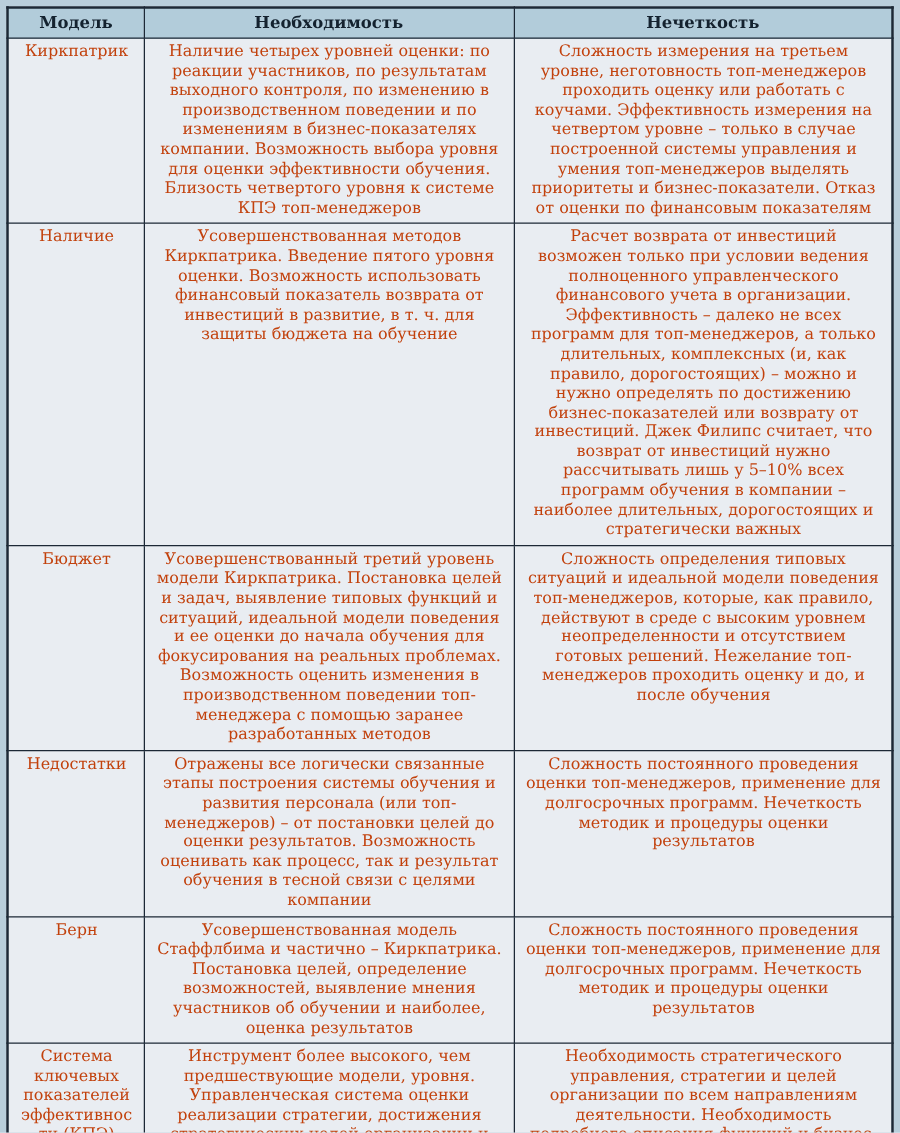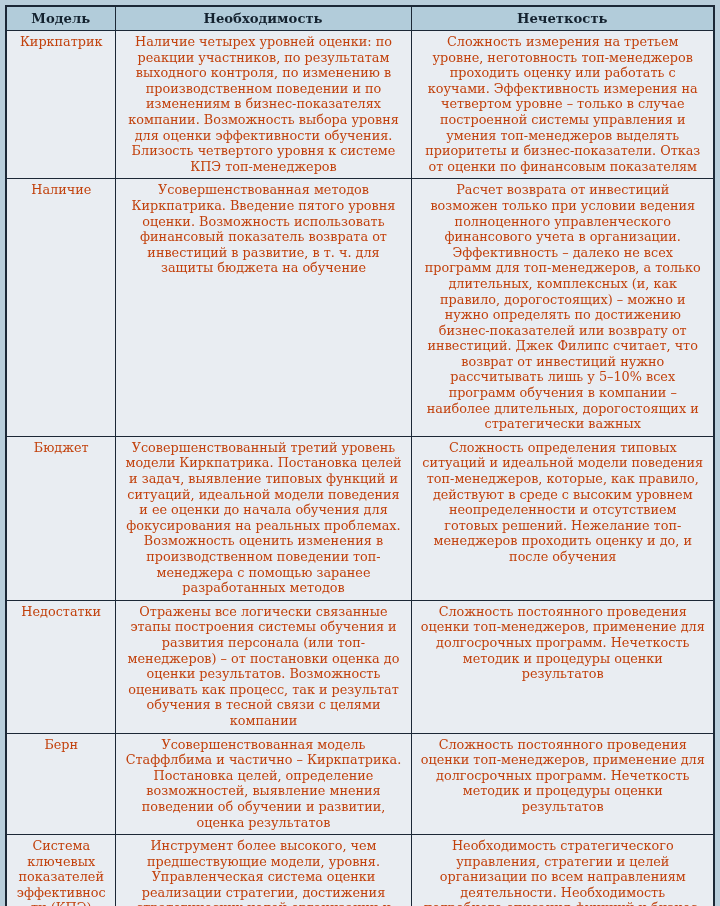--- a/index.html
+++ b/index.html
@@ -76,26 +76,26 @@
           <td>Усовершенствованная методов Киркпатрика. Введение пятого уровня оценки. Возможность использовать финансовый показатель возврата от инвестиций в развитие, в т. ч. для защиты бюджета на обучение</td>
           <td>Расчет возврата от инвестиций возможен только при условии ведения полноценного управленческого финансового учета в организации. Эффективность – далеко не всех программ для топ-менеджеров, а только длительных, комплексных (и, как правило, дорогостоящих) – можно и нужно определять по достижению бизнес-показателей или возврату от инвестиций. Джек Филипс считает, что возврат от инвестиций нужно рассчитывать лишь у 5–10% всех программ обучения в компании – наиболее длительных, дорогостоящих и стратегически важных</td>
         </tr>
         <tr>
           <td>Бюджет</td>
           <td>Усовершенствованный третий уровень модели Киркпатрика. Постановка целей и задач, выявление типовых функций и ситуаций, идеальной модели поведения и ее оценки до начала обучения для фокусирования на реальных проблемах. Возможность оценить изменения в производственном поведении топ-менеджера с помощью заранее разработанных методов</td>
           <td>Сложность определения типовых ситуаций и идеальной модели поведения топ-менеджеров, которые, как правило, действуют в среде с высоким уровнем неопределенности и отсутствием готовых решений. Нежелание топ-менеджеров проходить оценку и до, и после обучения</td>
         </tr>
         <tr>
           <td>Недостатки</td>
-          <td>Отражены все логически связанные этапы построения системы обучения и развития персонала (или топ-менеджеров) – от постановки оценка до оценки результатов. Возможность оценивать как процесс, так и результат обучения в тесной связи с целями компании</td>
+          <td>Отражены все логически связанные этапы построения системы обучения и развития персонала (или топ-менеджеров) – от постановки целей до оценки результатов. Возможность оценивать как процесс, так и результат обучения в тесной связи с целями компании</td>
           <td>Сложность постоянного проведения оценки топ-менеджеров, применение для долгосрочных программ. Нечеткость методик и процедуры оценки результатов</td>
         </tr>
         <tr>
           <td>Берн</td>
-          <td>Усовершенствованная модель Стаффлбима и частично – Киркпатрика. Постановка целей, определение возможностей, выявление мнения поведении об обучении и развитии, оценка результатов</td>
+          <td>Усовершенствованная модель Стаффлбима и частично – Киркпатрика. Постановка целей, определение возможностей, выявление мнения участников об обучении и наиболее, оценка результатов</td>
           <td>Сложность постоянного проведения оценки топ-менеджеров, применение для долгосрочных программ. Нечеткость методик и процедуры оценки результатов</td>
         </tr>
         <tr>
           <td>Система ключевых показателей эффективности (КПЭ)</td>
           <td>Инструмент более высокого, чем предшествующие модели, уровня. Управленческая система оценки реализации стратегии, достижения стратегических целей организации и повышения индивидуальной и командной эффективности топ-менеджеров. Цели и результаты обучения и развития как инструмент успешного достижения показателей и стратегических целей компании. Связь системы показателей с системой мотивации топ-менеджеров. Бюджет на обучение и развитие как ресурс для достижения целей организации</td>
           <td>Необходимость стратегического управления, стратегии и целей организации по всем направлениям деятельности. Необходимость подробного описания функций и бизнес-процессов компании, автоматизации системы. Сложность поддержания системы постановки, оценки, учета и анализа показателей, нехватка квалифицированных специалистов. Неготовность топ-менеджеров и служб персонала к определению задач и результатов обучения и развития исходя из стратегии, целей и показателей</td>
         </tr>
       </tbody>
   </table>
 </div>

